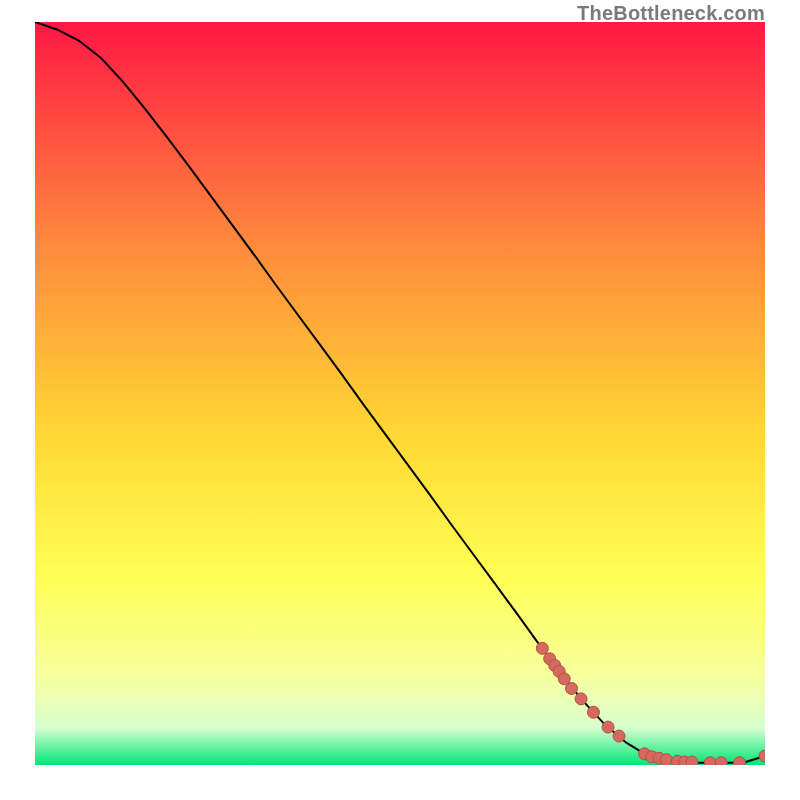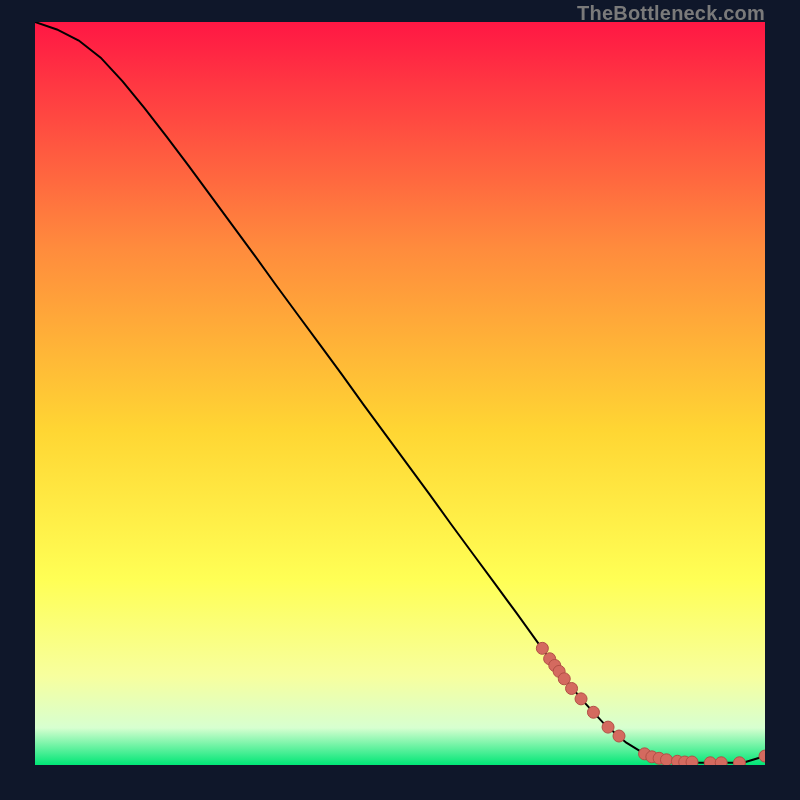--- a/index.html
+++ b/index.html
@@ -7,21 +7,21 @@
     padding: 0;
     width: 800px;
     height: 800px;
     background: #000;
     overflow: hidden;
   }
   .stage {
     position: relative;
     width: 800px;
     height: 800px;
-    background: #0f172a;
+    background: #ffffff;
   }
   .plot {
     position: absolute;
     left: 35px;
     top: 22px;
     width: 730px;
     height: 743px;
   }
   .watermark {
     position: absolute;

